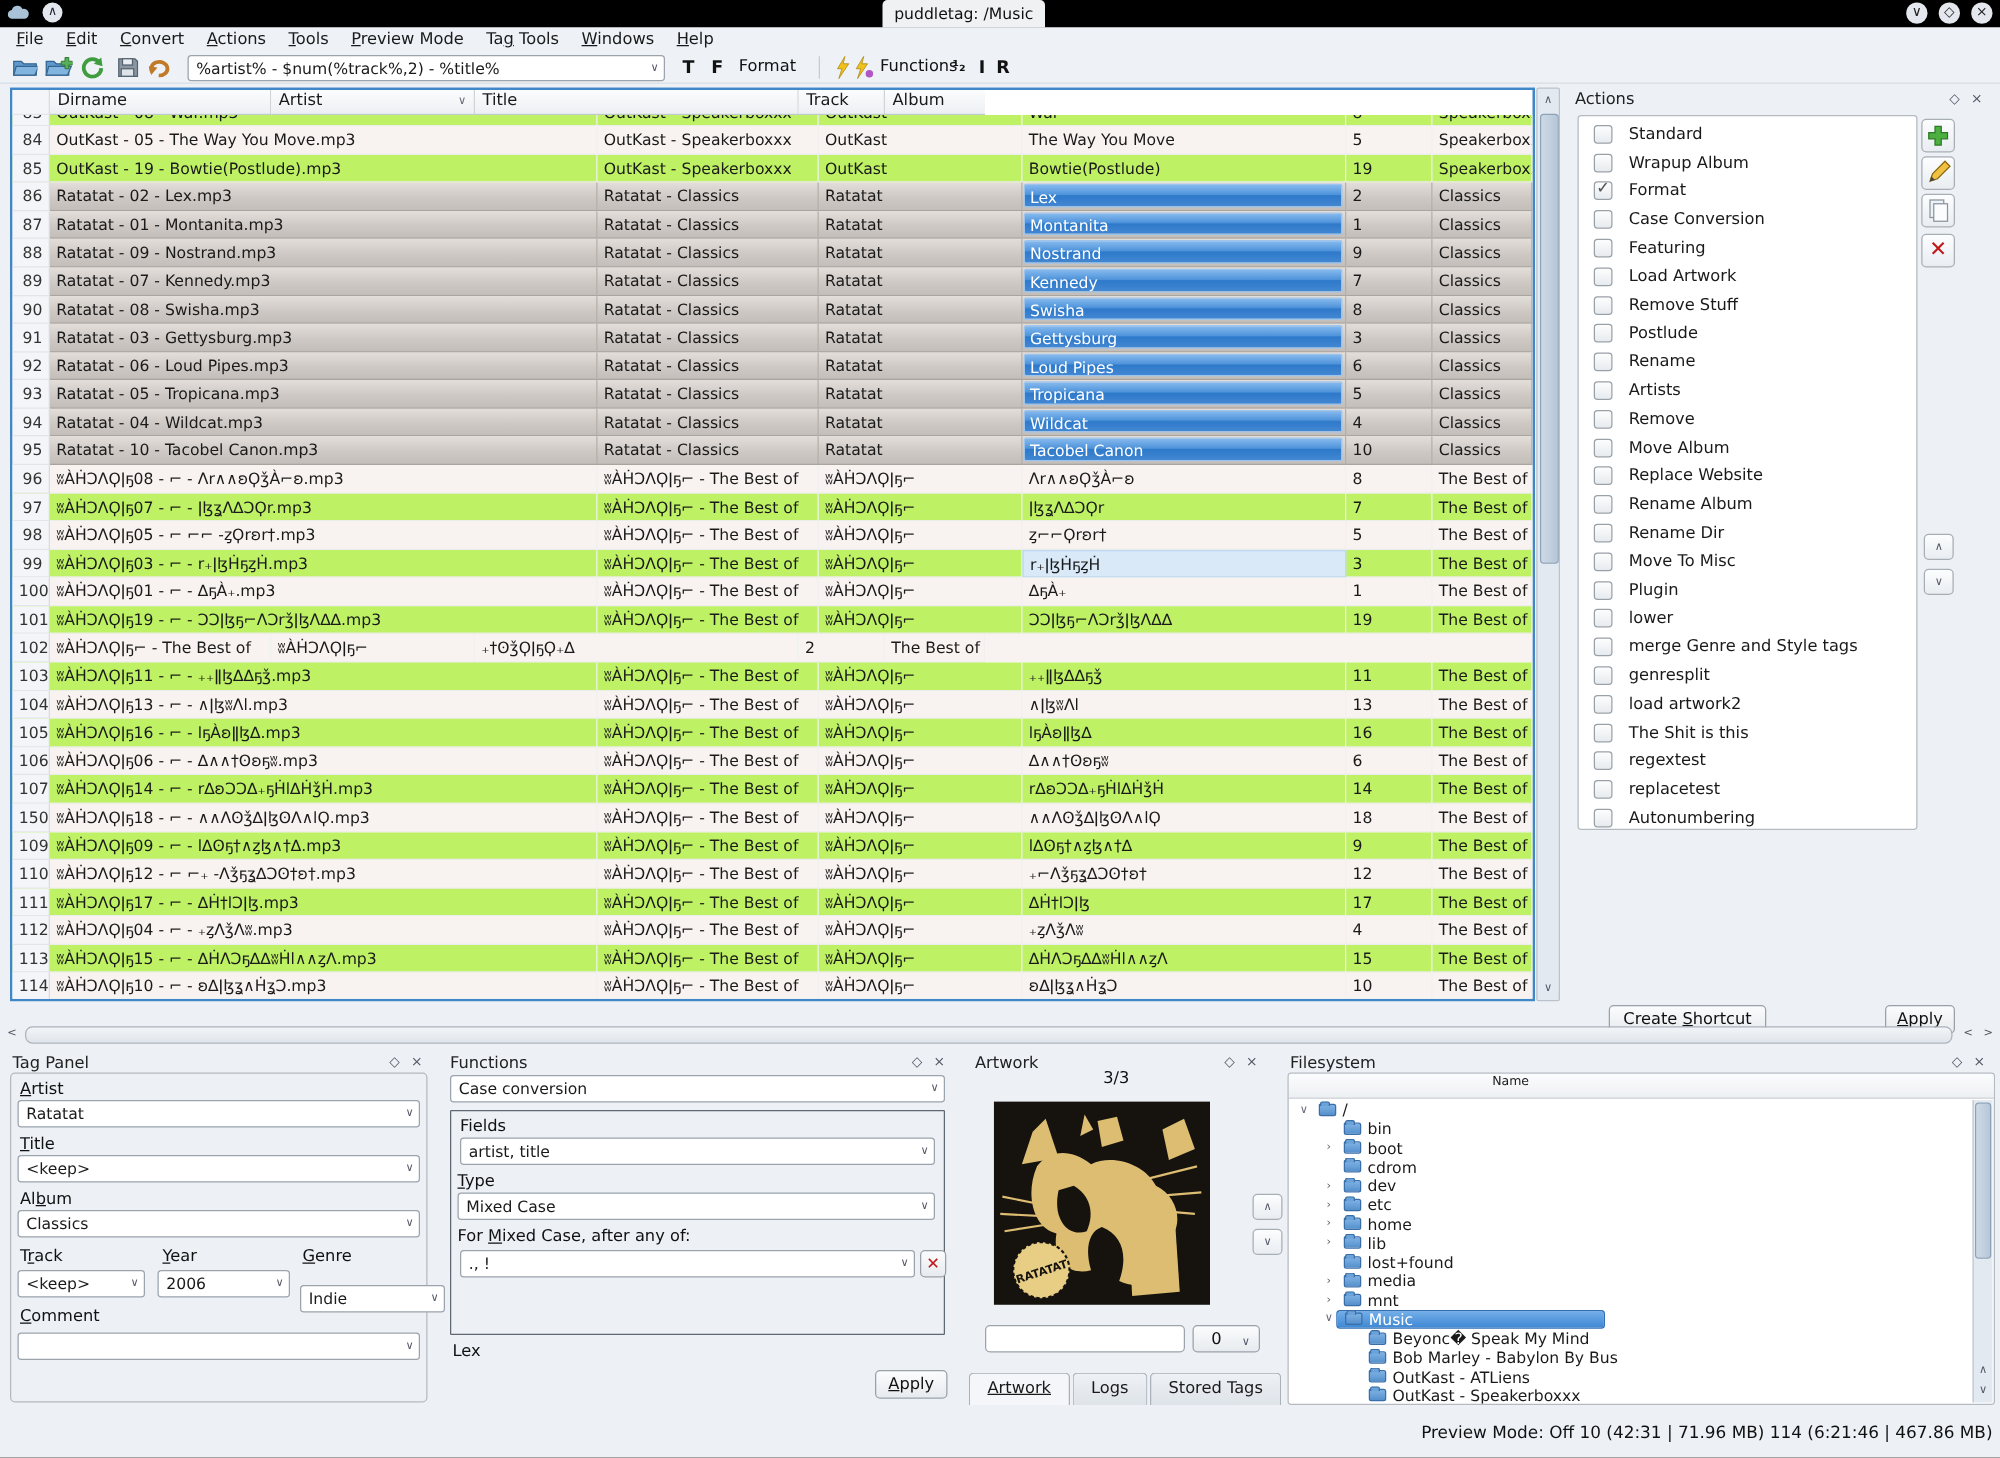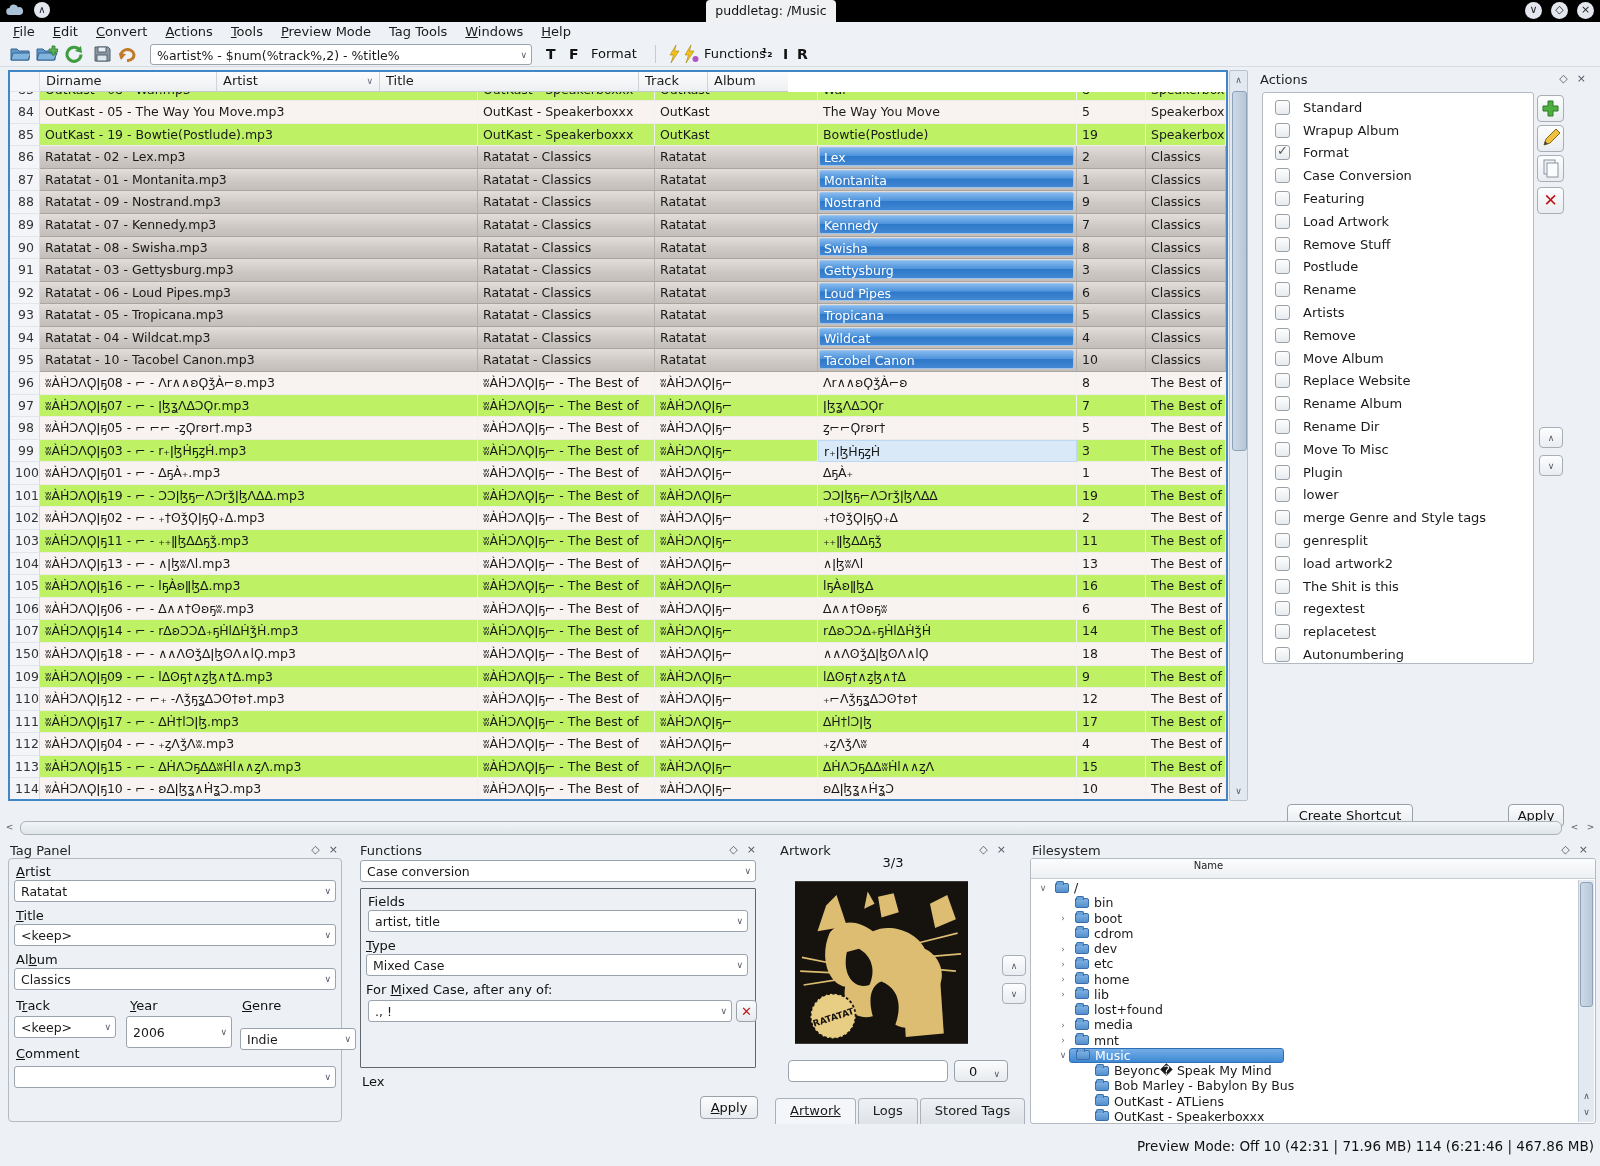--- a/index.html
+++ b/index.html
@@ -411,21 +411,20 @@
           <div class="tcell c-num">101</div>
           <div class="tcell c-file">ʬÀḢƆΛϘǀҕ19 - ⌐ - ƆƆǀɮҕ⌐ΛƆrǯǀɮΛ∆∆.mp3</div>
           <div class="tcell c-dir">ʬÀḢƆΛϘǀҕ⌐ - The Best of</div>
           <div class="tcell c-art">ʬÀḢƆΛϘǀҕ⌐</div>
           <div class="tcell c-tit">ƆƆǀɮҕ⌐ΛƆrǯǀɮΛ∆∆</div>
           <div class="tcell c-trk">19</div>
           <div class="tcell c-alb">The Best of .</div>
         </div>
         <div class="trow alt">
           <div class="tcell c-num">102</div>
-          <div class="tcell c-file">ʬÀḢƆΛϘǀҕ02 - ⌐ - ₊†ʘǯϘǀҕϘ₊∆.mp3</div>
           <div class="tcell c-dir">ʬÀḢƆΛϘǀҕ⌐ - The Best of</div>
           <div class="tcell c-art">ʬÀḢƆΛϘǀҕ⌐</div>
           <div class="tcell c-tit">₊†ʘǯϘǀҕϘ₊∆</div>
           <div class="tcell c-trk">2</div>
           <div class="tcell c-alb">The Best of .</div>
         </div>
         <div class="trow">
           <div class="tcell c-num">103</div>
           <div class="tcell c-file">ʬÀḢƆΛϘǀҕ11 - ⌐ - ₊₊ǁɮ∆∆ҕǯ.mp3</div>
           <div class="tcell c-dir">ʬÀḢƆΛϘǀҕ⌐ - The Best of</div>
@@ -703,21 +702,21 @@
         <span class="cval">Classics</span>
         <span class="carrow">∨</span>
       </div>
     <div class="flabel" style="left:14px;top:160px">T<u>r</u>ack</div>
     <div class="flabel" style="left:128px;top:160px"><u>Y</u>ear</div>
     <div class="flabel" style="left:240px;top:160px"><u>G</u>enre</div>
     <div class="combo" style="left:12px;top:178px;width:102px;height:22px">
         <span class="cval">&lt;keep&gt;</span>
         <span class="carrow">∨</span>
       </div>
-    <div class="combo" style="left:124px;top:178px;width:106px;height:32px">
+    <div class="combo" style="left:124px;top:178px;width:106px;height:22px">
         <span class="cval">2006</span>
         <span class="carrow">∨</span>
       </div>
     <div class="combo" style="left:238px;top:190px;width:116px;height:22px">
         <span class="cval">Indie</span>
         <span class="carrow">∨</span>
       </div>
     <div class="flabel" style="left:14px;top:208px"><u>C</u>omment</div>
     <div class="combo" style="left:12px;top:228px;width:322px;height:22px">
         <span class="cval"></span>

